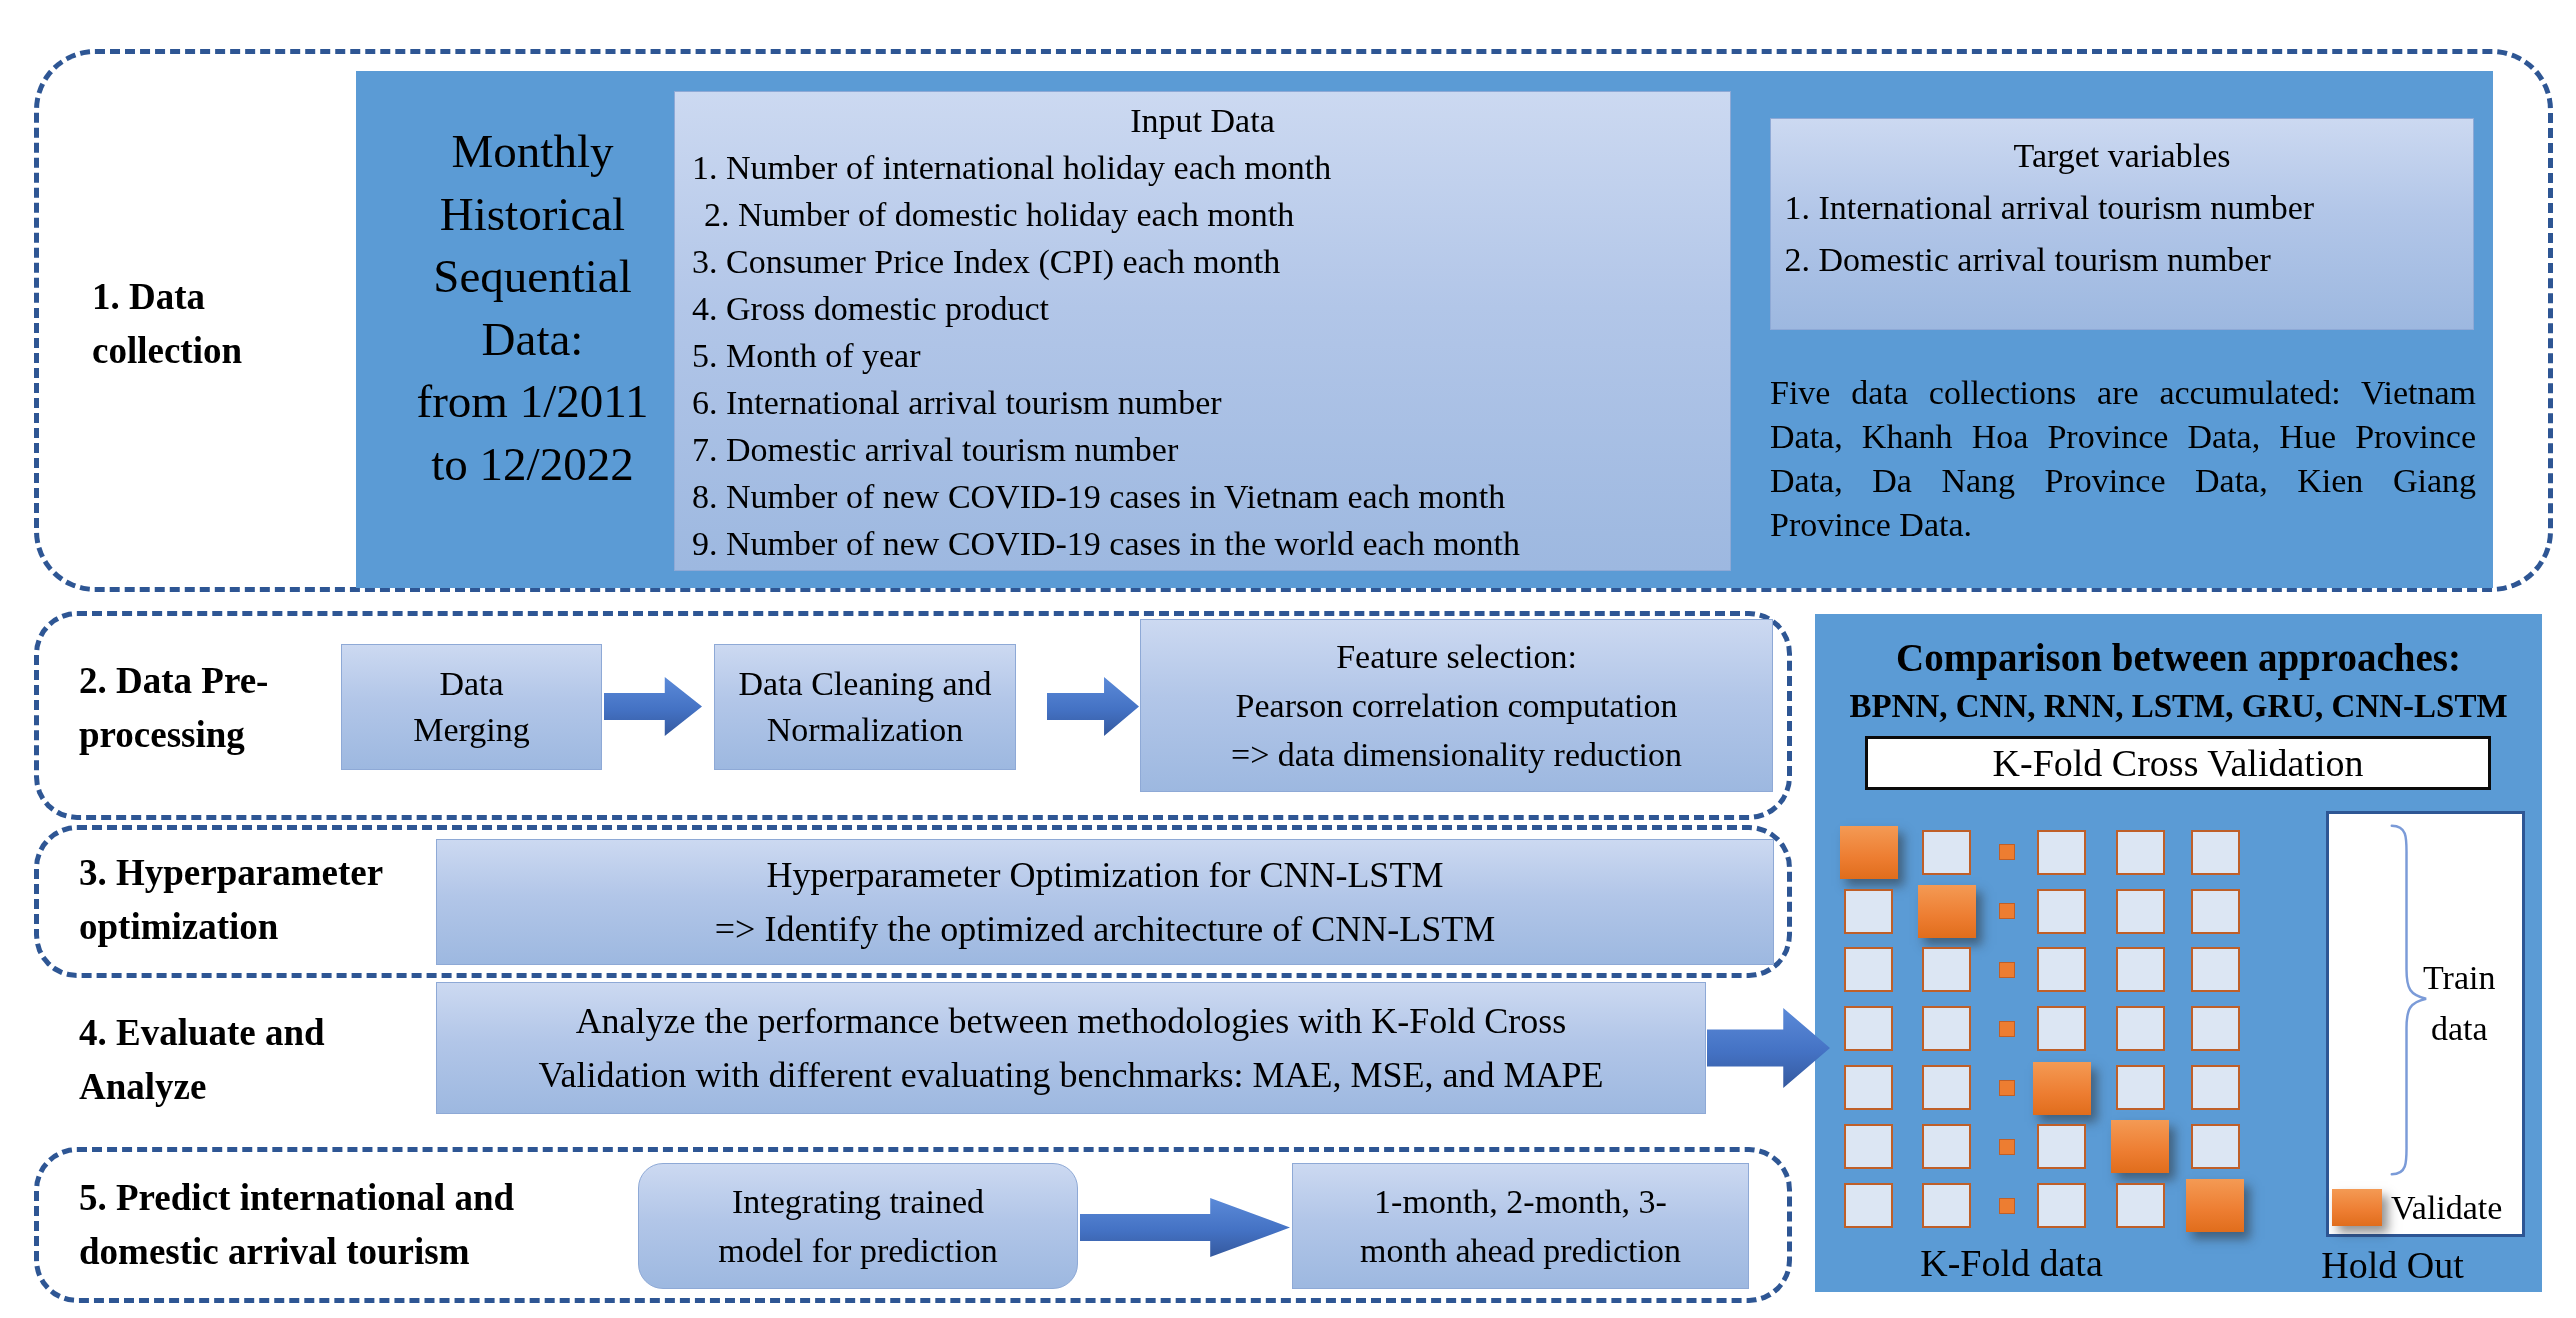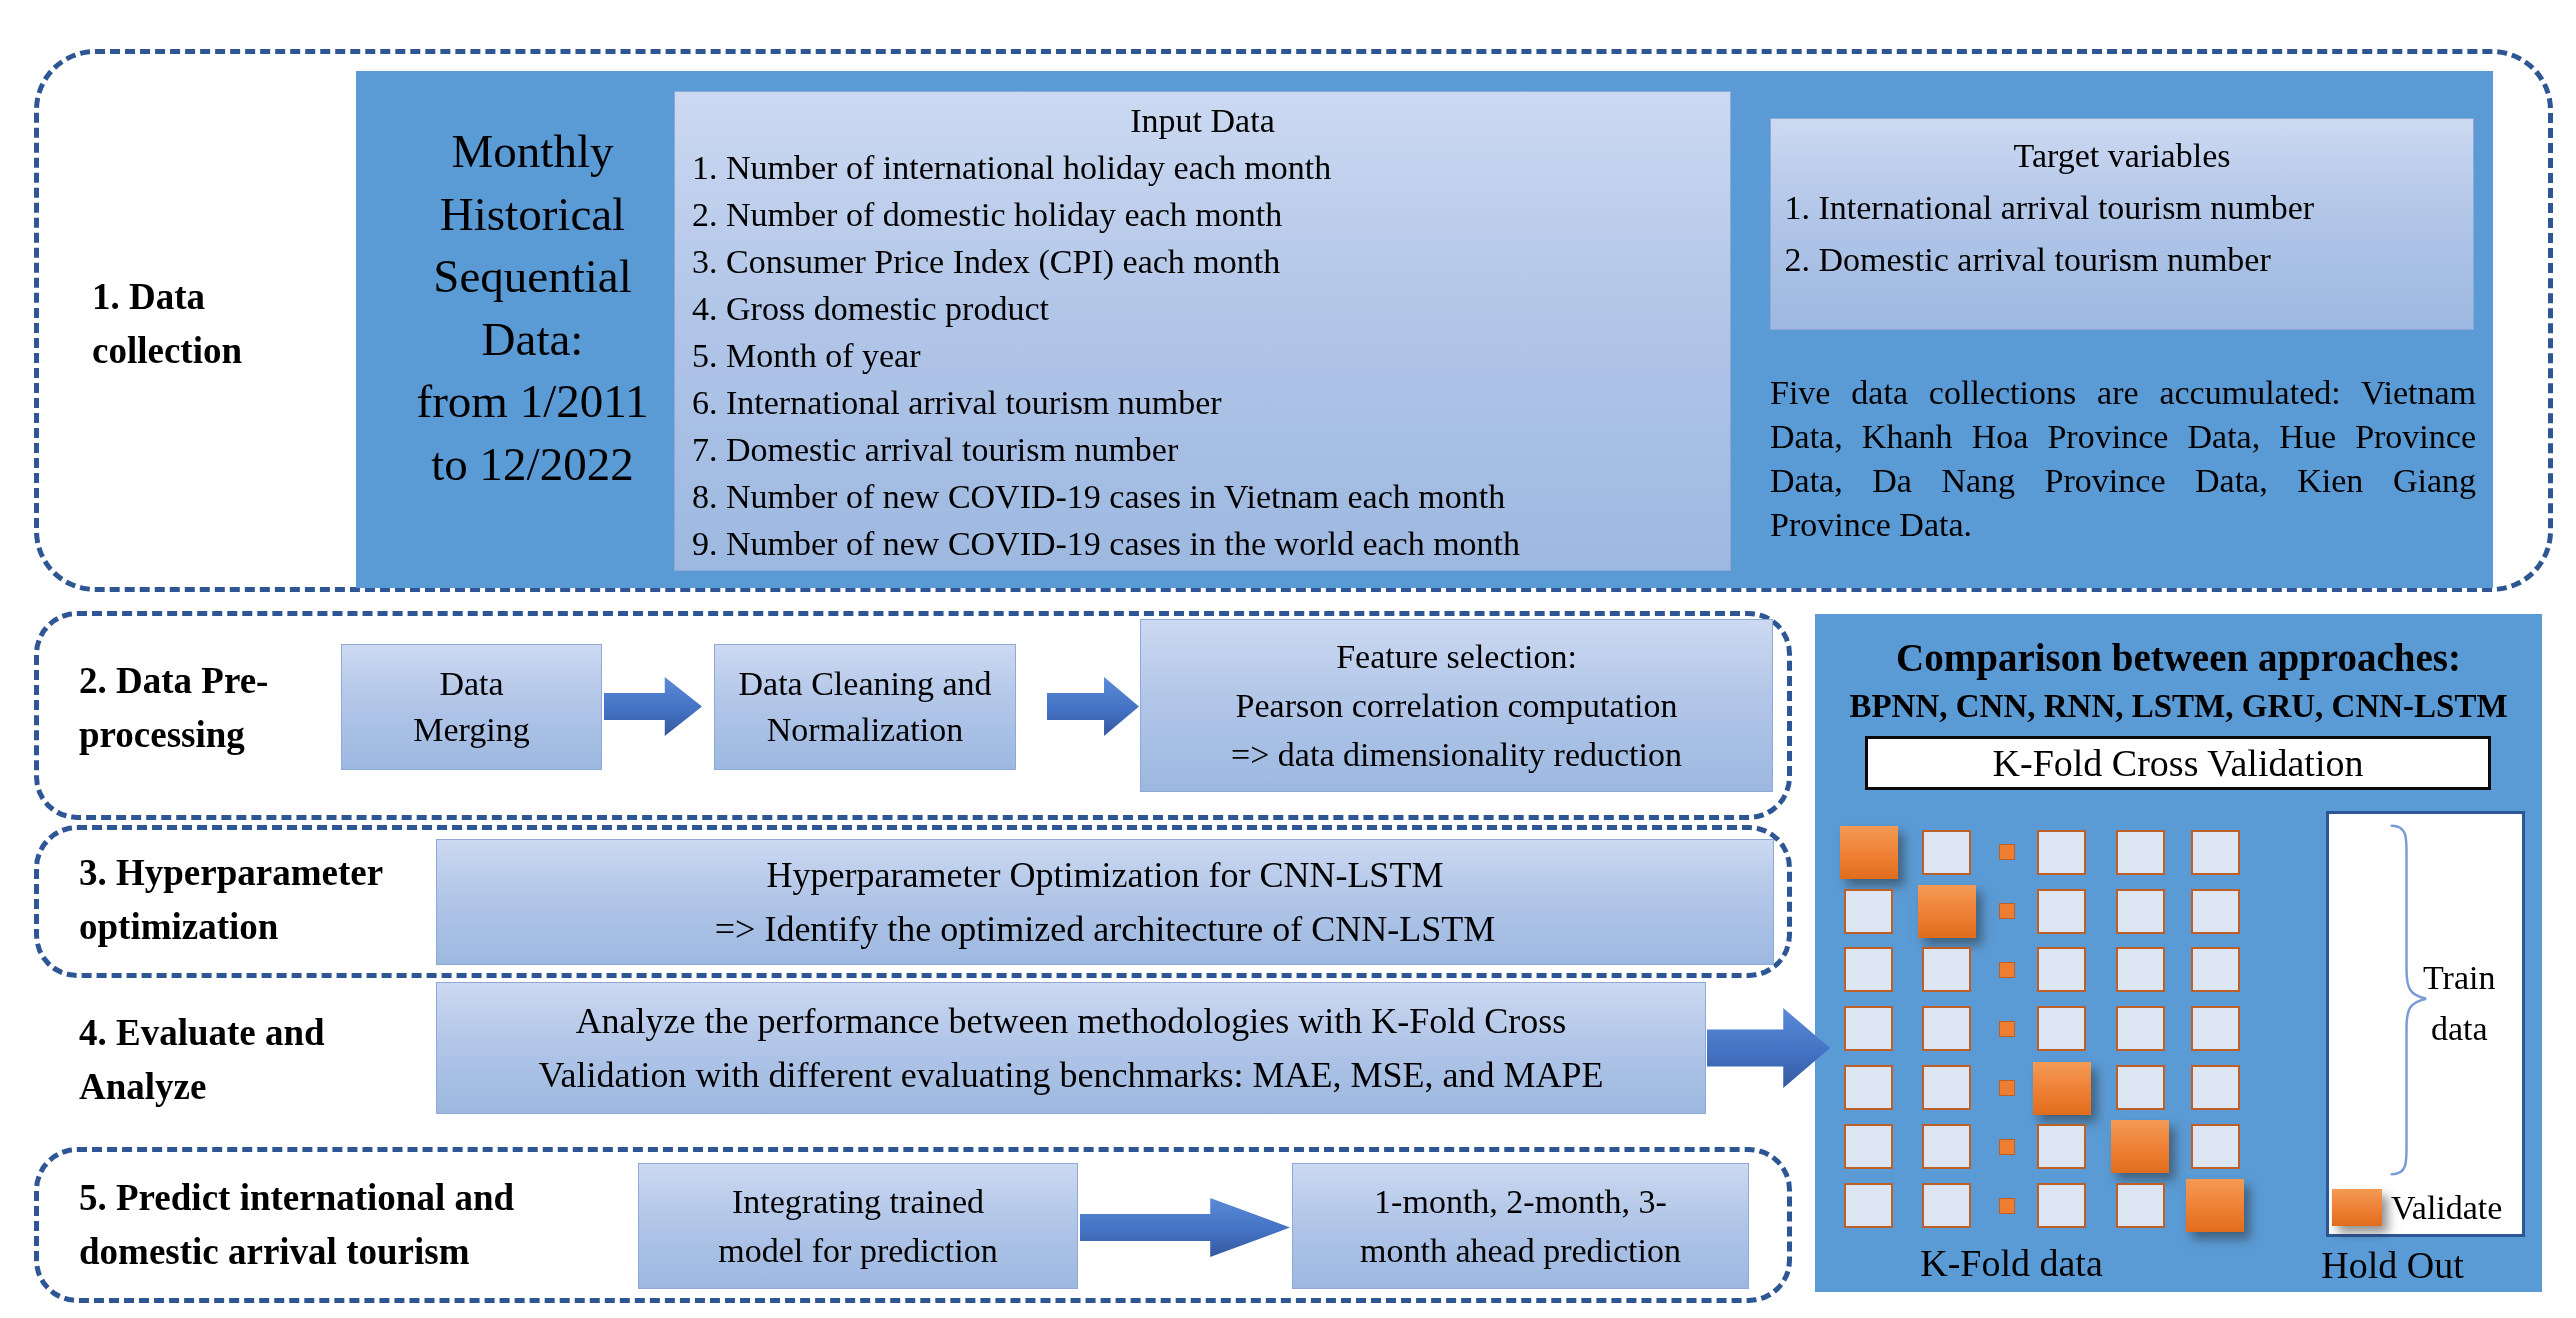--- a/index.html
+++ b/index.html
@@ -35,21 +35,21 @@
   <div class="abs prelines" style="left:385px;top:120px;width:295px;font-size:47px;line-height:1.33;">Monthly
 Historical
 Sequential
 Data:
 from 1/2011
 to 12/2022</div>
 
   <div class="abs lightbox" style="left:674px;top:91px;width:1057px;height:480px;padding:4.9px 17px;">
     <div style="text-align:center;font-size:34px;line-height:47px;">Input Data</div>
     <div style="font-size:34px;line-height:47px;">1. Number of international holiday each month</div>
-    <div style="font-size:34px;line-height:47px;">2. Number of domestic holiday each month</div>
+    <div style="font-size:34px;line-height:47px;margin-left:12px;">2. Number of domestic holiday each month</div>
     <div style="font-size:34px;line-height:47px;">3. Consumer Price Index (CPI) each month</div>
     <div style="font-size:34px;line-height:47px;">4. Gross domestic product</div>
     <div style="font-size:34px;line-height:47px;">5. Month of year</div>
     <div style="font-size:34px;line-height:47px;">6. International arrival tourism number</div>
     <div style="font-size:34px;line-height:47px;">7. Domestic arrival tourism number</div>
     <div style="font-size:34px;line-height:47px;">8. Number of new COVID-19 cases in Vietnam each month</div>
     <div style="font-size:34px;line-height:47px;">9. Number of new COVID-19 cases in the world each month</div>
   </div>
 
   <div class="abs lightbox" style="left:1770px;top:118px;width:704px;height:212px;padding:11px 13.5px;">
@@ -82,21 +82,21 @@
 
   <div class="abs label" style="left:79px;top:1006px;width:319px;">4. Evaluate and
 Analyze</div>
   <div class="abs lightbox boxtext" style="left:436px;top:982px;width:1270px;height:132px;font-size:36px;line-height:1.5;">Analyze the performance between methodologies with K-Fold Cross
 Validation with different evaluating benchmarks: MAE, MSE, and MAPE</div>
   <div class="abs arrow" style="left:1707px;top:1008px;width:123px;height:80px;z-index:5;"></div>
 
   <div class="abs dashedbox" style="left:34px;top:1147px;width:1758px;height:156px;border-radius:43px;"></div>
   <div class="abs label" style="left:79px;top:1171px;width:491px;">5. Predict international and
 domestic arrival tourism</div>
-  <div class="abs lightbox boxtext" style="left:638px;top:1163px;width:440px;height:126px;font-size:34px;line-height:1.45;">Integrating trained
+  <div class="abs lightbox boxtext" style="left:638px;top:1163px;width:440px;height:126px;font-size:34px;line-height:1.45;border-radius:25px;">Integrating trained
 model for prediction</div>
   <div class="abs arrow" style="left:1080px;top:1198px;width:210px;height:59px;"></div>
   <div class="abs lightbox boxtext" style="left:1292px;top:1163px;width:457px;height:126px;font-size:34px;line-height:1.45;">1-month, 2-month, 3-
 month ahead prediction</div>
 
   <div class="abs bluepanel" style="left:1815px;top:614px;width:727px;height:678px;"></div>
 
   <div class="abs" style="left:1815px;top:635px;width:727px;text-align:center;font-weight:bold;font-size:39px;">Comparison between approaches:</div>
   <div class="abs" style="left:1815px;top:688px;width:727px;text-align:center;font-weight:bold;font-size:33px;">BPNN, CNN, RNN, LSTM, GRU, CNN-LSTM</div>
 

